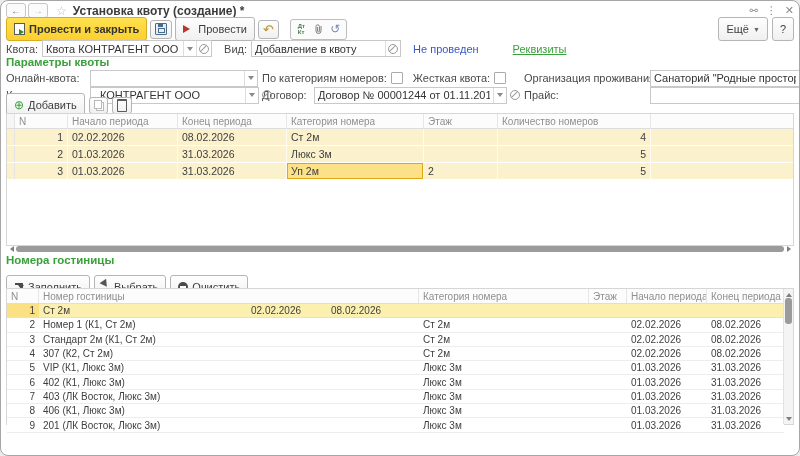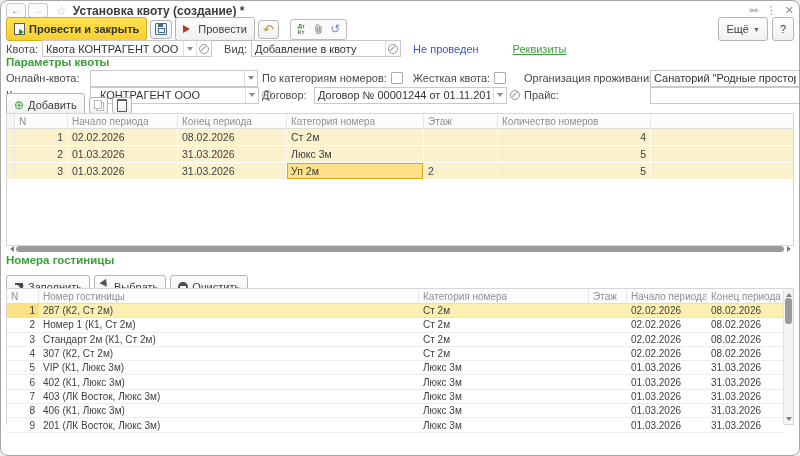--- a/index.html
+++ b/index.html
@@ -370,21 +370,20 @@
       <div class="c rn">N</div>
       <div class="c rroom">Номер гостиницы</div>
       <div class="c rcat">Категория номера</div>
       <div class="c rfloor">Этаж</div>
       <div class="c rstart">Начало периода</div>
       <div class="c rend">Конец периода</div>
     </div>
     <div class="rt-body" style="padding-right:9px;">
       <div class="rt-row sel">
         <div class="c rn num">1</div>
-        <div class="c rroom">287 (К2, Ст 2м)</div>
         <div class="c rcat">Ст 2м</div>
         <div class="c rfloor"></div>
         <div class="c rstart">02.02.2026</div>
         <div class="c rend">08.02.2026</div>
       </div>
       <div class="rt-row">
         <div class="c rn num">2</div>
         <div class="c rroom">Номер 1 (К1, Ст 2м)</div>
         <div class="c rcat">Ст 2м</div>
         <div class="c rfloor"></div>

